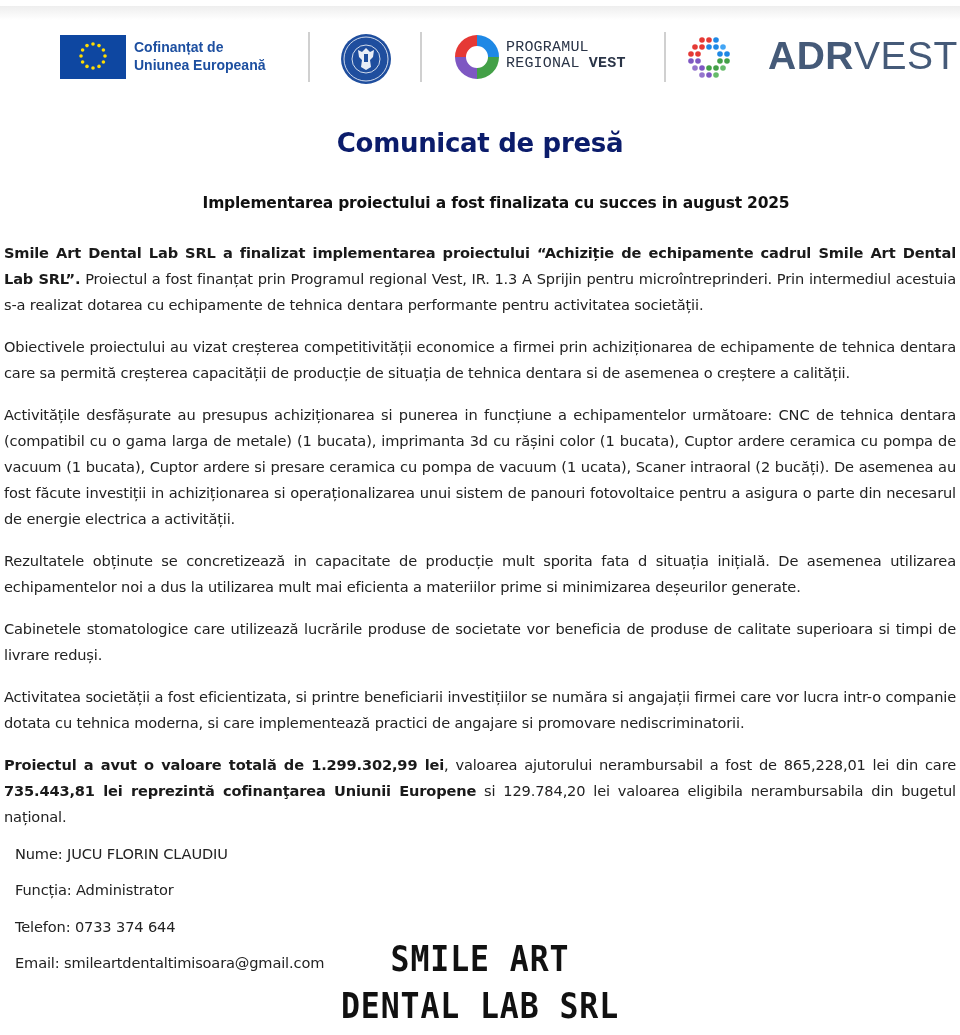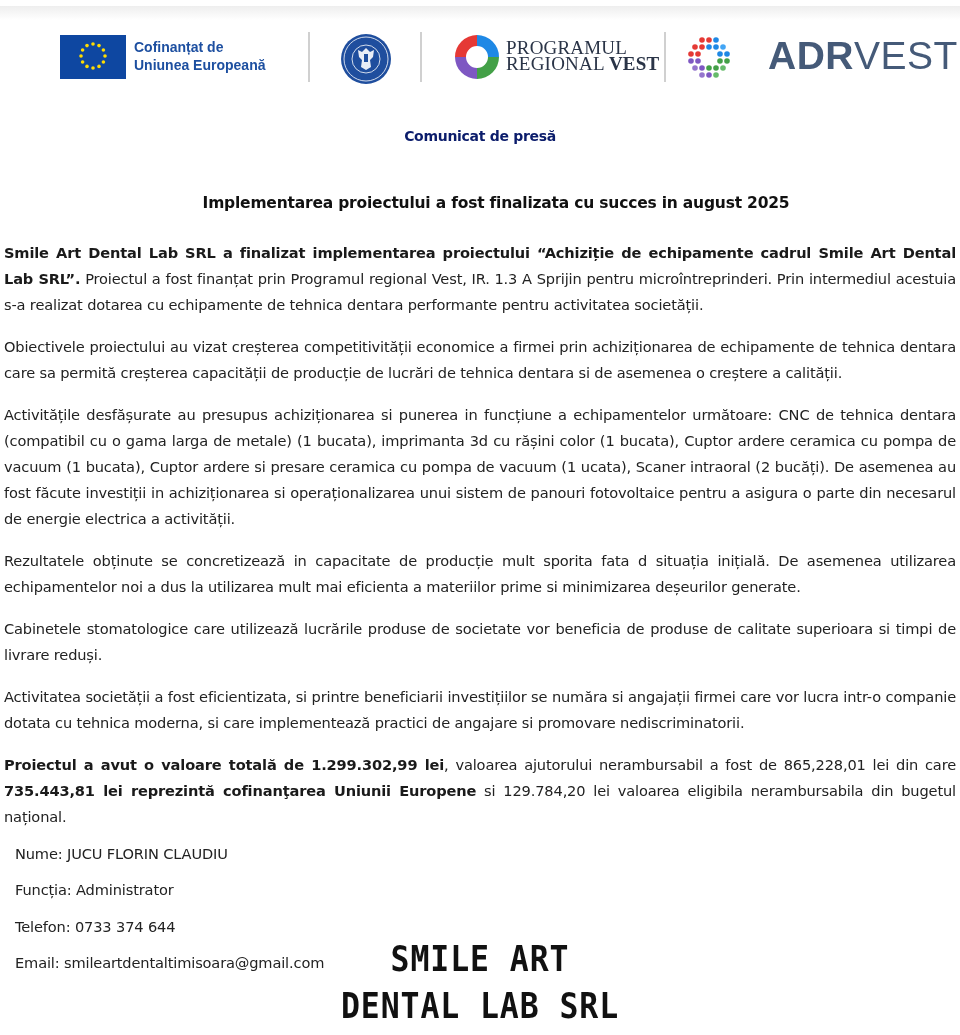--- a/index.html
+++ b/index.html
@@ -20,34 +20,34 @@
     }
     .eu-flag svg { width: 66px; height: 44px; display: block; }
     .eu-text {
       position: absolute; left: 134px; top: 10px; font-family: "Liberation Sans", sans-serif;
       font-weight: bold; font-size: 14px; line-height: 18px; color: #1d4fa0;
     }
     .vsep { position: absolute; top: 4px; width: 2px; height: 50px; background: #d0d0d0; }
     .gov-seal { position: absolute; left: 340px; top: 5px; width: 52px; height: 52px; }
     .prv-logo { position: absolute; left: 454px; top: 6px; width: 46px; height: 46px; }
     .prv-text {
-      position: absolute; left: 506px; top: 12px; font-family: Liberation Serif, serif;
-      font-size: 19px; line-height: 16px; color: #2a3447; letter-spacing: 0.2px;
+      position: absolute; left: 506px; top: 12px; font-family: Liberation Mono, monospace;
+      font-size: 15px; line-height: 16px; color: #2a3447; letter-spacing: 0.2px;
     }
     .prv-text b { font-weight: bold; }
     .adr-dots { position: absolute; left: 687px; top: 8px; width: 44px; height: 44px; }
     .adr-text {
       position: absolute; left: 744px; top: 6px; font-family: "Liberation Sans", sans-serif;
       font-size: 39px; line-height: 44px; color: #455a78; letter-spacing: 0.5px;
     }
     .adr-text .b { font-weight: bold; margin-left: 24px; }
 
     .title {
       position: absolute; left: 0; top: 128px; width: 960px; text-align: center;
-      font-size: 14px; font-weight: bold; color: #0b1c6b; font-family: "DejaVu Sans", sans-serif;
+      font-size: 26px; font-weight: bold; color: #0b1c6b; font-family: "DejaVu Sans", sans-serif;
       letter-spacing: -0.3px;
     }
     .subtitle {
       position: absolute; left: 0; top: 178px; width: 960px; text-align: center;
       font-size: 15.5px; font-weight: bold; color: #111;
       letter-spacing: -0.2px;
     }
     .content {
       position: absolute; left: 4px; top: 224px; width: 952px;
       font-size: 14.6px; line-height: 26px; color: #222; text-align: justify;
@@ -145,21 +145,21 @@
     </g>
   </svg>
   <div class="adr-text"><span class="b">ADR</span><span>VEST</span></div>
 </div>
 
 <h1 class="title" style="margin:0;">Comunicat de presă</h1>
 <h2 class="subtitle" style="margin:16px;">Implementarea proiectului a fost finalizata cu succes in august 2025</h2>
 
 <div class="content">
   <p><b>Smile Art Dental Lab SRL a finalizat implementarea proiectului “Achiziție de echipamente cadrul Smile Art Dental Lab SRL”.</b><span> Proiectul a fost finanțat prin Programul regional Vest, IR. 1.3 A Sprijin pentru microîntreprinderi. Prin intermediul acestuia s-a realizat dotarea cu echipamente de tehnica dentara performante pentru activitatea societății.</span></p>
-  <p>Obiectivele proiectului au vizat creșterea competitivității economice a firmei prin achiziționarea de echipamente de tehnica dentara care sa permită creșterea capacității de producție de lucrări de tehnica dentara si de asemenea o creștere a calității.</p>
+  <p>Obiectivele proiectului au vizat creșterea competitivității economice a firmei prin achiziționarea de echipamente de tehnica dentara care sa permită creșterea capacității de producție de situația de tehnica dentara si de asemenea o creștere a calității.</p>
   <p>Activitățile desfășurate au presupus achiziționarea si punerea in funcțiune a echipamentelor următoare: CNC de tehnica dentara (compatibil cu o gama larga de metale) (1 bucata), imprimanta 3d cu rășini color (1 bucata), Cuptor ardere ceramica cu pompa de vacuum (1 bucata), Cuptor ardere si presare ceramica cu pompa de vacuum (1 ucata), Scaner intraoral (2 bucăți). De asemenea au fost făcute investiții in achiziționarea si operaționalizarea unui sistem de panouri fotovoltaice pentru a asigura o parte din necesarul de energie electrica a activității.</p>
   <p>Rezultatele obținute se concretizează in capacitate de producție mult sporita fata d situația inițială. De asemenea utilizarea echipamentelor noi a dus la utilizarea mult mai eficienta a materiilor prime si minimizarea deșeurilor generate.</p>
   <p>Cabinetele stomatologice care utilizează lucrările produse de societate vor beneficia de produse de calitate superioara si timpi de livrare reduși.</p>
   <p>Activitatea societății a fost eficientizata, si printre beneficiarii investițiilor se număra si angajații firmei care vor lucra intr-o companie dotata cu tehnica moderna, si care implementează practici de angajare si promovare nediscriminatorii.</p>
   <p><b>Proiectul a avut o valoare totală de 1.299.302,99 lei</b><span>, valoarea ajutorului nerambursabil a fost de 865,228,01 lei din care </span><b>735.443,81 lei reprezintă cofinanţarea Uniunii Europene</b><span> si 129.784,20 lei valoarea eligibila nerambursabila din bugetul național.</span></p>
   <div class="contact">
     <div>Nume: JUCU FLORIN CLAUDIU</div>
     <div>Funcția: Administrator</div>
     <div>Telefon: 0733 374 644</div>
     <div><span>Email: </span><span>smileartdentaltimisoara@gmail.com</span></div>

